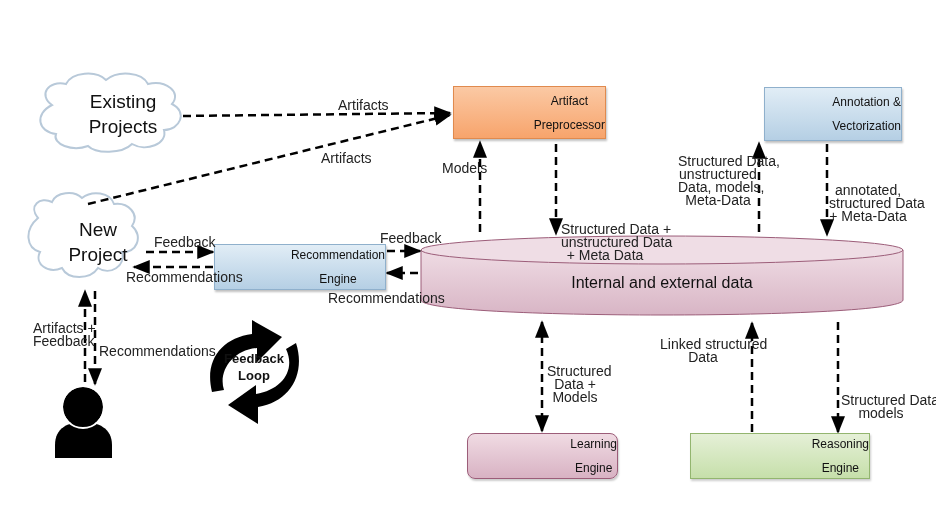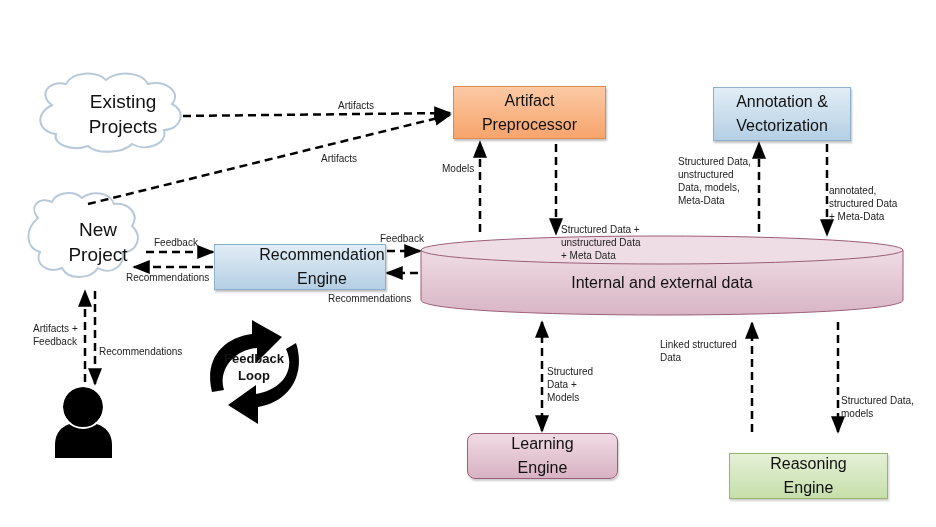--- a/index.html
+++ b/index.html
@@ -1,19 +1,19 @@
 <!DOCTYPE html>
 <html><head>
 <meta charset="utf-8">
 <style>
   html,body{margin:0;padding:0;background:#fff;}
   body{width:936px;height:527px;position:relative;overflow:hidden;font-family:"Liberation Sans",sans-serif;color:#111;}
   #diagram{position:absolute;left:0;top:0;}
-  .lbl{position:absolute;font-size:10px;color:#222;text-align:left;line-height:13px;white-space:nowrap;}
-  .box{position:absolute;box-sizing:border-box;display:flex;align-items:center;justify-content:center;text-align:center;font-size:16px;line-height:24px;color:#111;}
+  .lbl{position:absolute;font-size:14px;color:#222;text-align:center;line-height:13px;white-space:nowrap;}
+  .box{position:absolute;box-sizing:border-box;display:flex;align-items:center;justify-content:flex-end;text-align:center;font-size:12px;line-height:24px;color:#111;}
   .box span{display:block;}
   .orange{background:linear-gradient(#fbc9a4,#f7a46c);border:1px solid #e08a4e;box-shadow:1px 2px 2px rgba(0,0,0,0.25);}
   .blue{background:linear-gradient(#e1edf6,#b5cfe4);border:1px solid #8fb0cc;box-shadow:1px 2px 2px rgba(0,0,0,0.25);}
   .pink{background:linear-gradient(#f0dbe3,#d8b2c3);border:1px solid #9c5d79;box-shadow:1px 2px 2px rgba(0,0,0,0.2);}
   .green{background:linear-gradient(#e5f0d7,#c6dfaa);border:1px solid #93b56f;box-shadow:1px 2px 2px rgba(0,0,0,0.2);}
   .cloudtext{position:absolute;text-align:center;font-size:19px;line-height:25px;color:#111;margin-left:16px;}
   .dbtext{position:absolute;font-size:16px;color:#111;text-align:center;}
   .loopt{position:absolute;font-size:13px;font-weight:bold;text-align:center;line-height:17px;}
 </style>
 </head>
@@ -76,40 +76,40 @@
   <span>New</span><br>
   <span>Project</span>
 </div>
 
 <div class="box orange" style="left:453px;top:86px;width:153px;height:53px;">
   <div>
       <span>Artifact</span>
   <span>Preprocessor</span>
     </div>
 </div>
-<div class="box blue" style="left:713px;top:87px;width:138px;height:54px;">
+<div class="box blue" style="left:764px;top:87px;width:138px;height:54px;">
   <div>
       <span>Annotation &amp;</span>
   <span>Vectorization</span>
     </div>
 </div>
 <div class="box blue" style="left:214px;top:244px;width:172px;height:46px;padding-left:44px;">
   <div>
       <span>Recommendation</span>
   <span>Engine</span>
     </div>
 </div>
 <div class="dbtext" style="left:421px;top:274px;width:482px;">Internal and external data</div>
 <div class="box pink" style="left:467px;top:433px;width:151px;height:46px;border-radius:8px;">
   <div>
       <span>Learning</span>
   <span>Engine</span>
     </div>
 </div>
-<div class="box green" style="left:729px;top:433px;width:159px;height:46px;margin-top:20px;">
+<div class="box green" style="left:690px;top:433px;width:180px;height:46px;">
   <div>
       <span>Reasoning</span>
   <span>Engine</span>
     </div>
 </div>
 <div class="loopt" style="left:214px;top:350px;width:80px;">
   <span>Feedback</span><br>
   <span>Loop</span>
 </div>
 

